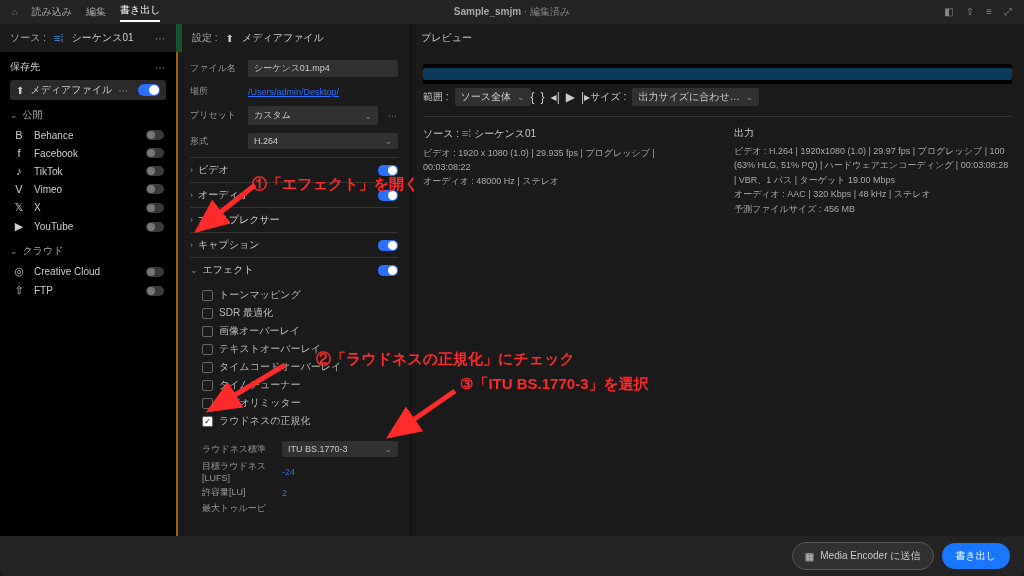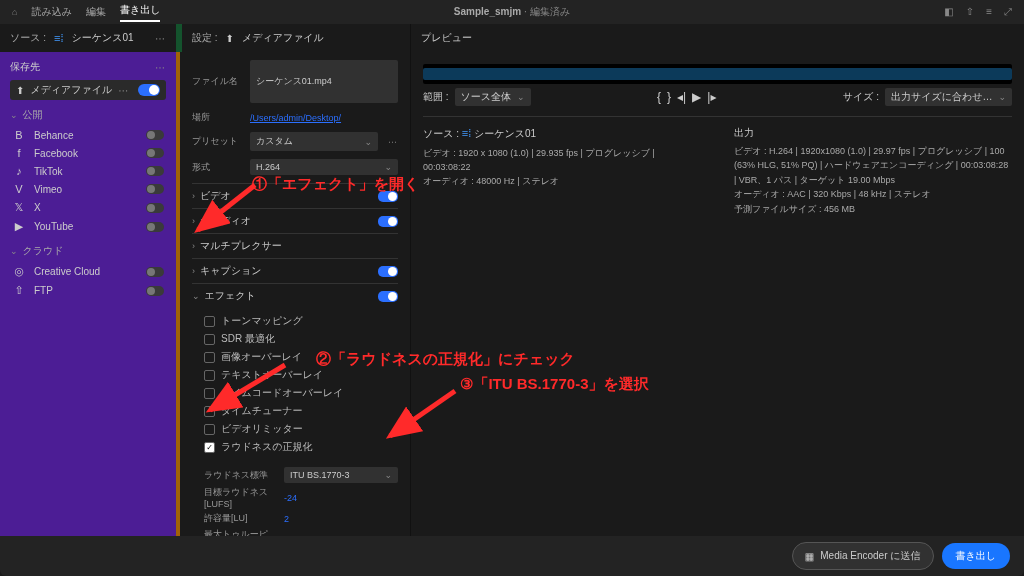--- a/index.html
+++ b/index.html
@@ -8,35 +8,35 @@
 .topbar .tab { color:#aaa; font-size:10px; cursor:pointer; }
 .topbar .tab.active { color:#fff; border-bottom:2px solid #fff; padding-bottom:3px; }
 .topbar .title { position:absolute; left:50%; transform:translateX(-50%); color:#888; font-size:10px; }
 .topbar .title b { color:#aaa; }
 .topbar .right { margin-left:auto; display:flex; gap:12px; color:#888; }
 .topbar .right span { cursor:pointer; }
 .sub { height:28px; display:flex; align-items:center; padding:0 10px; gap:8px; font-size:10px; color:#ccc; }
 .sub .lbl { color:#aaa; }
 .icon-seq { color:#429bff; font-size:11px; }
 .body { display:flex; height:484px; }
-.left { width:176px; background:#4c1d95; padding:8px 10px; }
+.left { width:176px; background:#000000; padding:8px 10px; }
 .sec-hdr { display:flex; justify-content:space-between; align-items:center; font-size:10px; color:#ccc; margin-bottom:6px; }
 .mfile { display:flex; align-items:center; gap:6px; background:#2a2a2a; padding:3px 6px; border-radius:3px; font-size:10px; margin-bottom:8px; }
 .toggle { width:22px; height:12px; background:#2b6fff; border-radius:6px; position:relative; margin-left:auto; }
 .toggle:after { content:""; position:absolute; right:1px; top:1px; width:10px; height:10px; background:#fff; border-radius:50%; }
 .grp { margin-top:8px; }
 .grp-h { display:flex; align-items:center; gap:5px; color:#aaa; font-size:10px; margin:4px 0; }
 .dest-item { display:flex; align-items:center; gap:8px; padding:3px 2px; font-size:10px; color:#ccc; }
 .dest-item .ic { width:14px; text-align:center; font-size:11px; }
 .dest-item .tog { margin-left:auto; width:18px; height:10px; background:#3a3a3a; border-radius:5px; position:relative; }
 .dest-item .tog:after { content:""; position:absolute; left:1px; top:1px; width:8px; height:8px; background:#777; border-radius:50%; }
-.mid { width:234px; background:#1a1a1a; padding:8px 12px; overflow:hidden; border-left:4px solid #a16207; }
+.mid { width:234px; background:#1a1a1a; padding:8px 12px; overflow:hidden; border-left:2px solid #a16207; }
 .frow { display:flex; align-items:center; gap:10px; margin-bottom:8px; font-size:9px; }
 .frow .fl { width:48px; color:#999; }
-.finput { flex:1; background:#313131; padding:15px 6px; border-radius:2px; color:#ccc; }
+.finput { flex:1; background:#313131; padding:2px 6px; border-radius:2px; color:#ccc; }
 .flink { color:#2b6fff; text-decoration:underline; }
 .fselect { flex:1; background:#313131; padding:3px 6px; border-radius:2px; display:flex; justify-content:space-between; align-items:center; color:#ccc; }
 .section { display:flex; align-items:center; justify-content:space-between; padding:5px 0; border-top:1px solid #333; font-size:10px; }
 .section .sh { display:flex; align-items:center; gap:5px; color:#ccc; }
 .chev { font-size:9px; color:#888; }
 .toggle-s { width:20px; height:11px; background:#2b6fff; border-radius:5px; position:relative; }
 .toggle-s:after { content:""; position:absolute; right:1px; top:1px; width:9px; height:9px; background:#fff; border-radius:50%; }
 .eff-body { padding:4px 0 4px 12px; }
 .ck-row { display:flex; align-items:center; gap:6px; padding:2px 0; font-size:10px; color:#bbb; }
 .ck { width:11px; height:11px; border:1px solid #666; border-radius:2px; display:flex; align-items:center; justify-content:center; font-size:8px; }
@@ -49,21 +49,21 @@
 .preview { width:100%; height:320px; background:#000; border-radius:2px; position:relative; overflow:hidden; }
 .sky { position:absolute; inset:0 0 55% 0; background:linear-gradient(#cdd9dc,#bfcdd3); }
 .sea { position:absolute; top:45%; left:0; right:0; height:35%; background:linear-gradient(#8fb3c2,#7ea4b1); }
 .land { position:absolute; top:44%; left:0; right:0; height:5%; background:#5d6b4f; border-radius:5px 40px 10px 5px; }
 .land2 { position:absolute; top:41%; right:3%; width:36%; height:7%; background:#627659; border-radius:15px 10px 10px 15px; }
 .beach { position:absolute; bottom:0; left:0; right:0; height:25%; background:linear-gradient(#b9a888,#9f9172); }
 .tc-l { position:absolute; bottom:4px; left:8px; color:#2b6fff; font-size:10px; }
 .tc-r { position:absolute; bottom:4px; right:8px; color:#fff; font-size:10px; }
 .scrub { height:20px; margin-top:4px; background:#000; border-radius:2px; position:relative; }
 .scrub .clip { position:absolute; left:0; right:0; top:4px; height:12px; background:#0c3a5a; border-radius:2px; }
-.pc-row { display:flex; justify-content:space-between; align-items:center; margin-top:4px; font-size:10px; }
+.pc-row { display:flex; justify-content:flex-start; align-items:center; margin-top:4px; font-size:10px; }
 .pc-row .sel { background:#313131; padding:2px 6px; border-radius:2px; display:flex; gap:6px; align-items:center; }
 .pc-row .ctrls { display:flex; gap:6px; font-size:12px; }
 .info { margin-top:10px; display:flex; gap:40px; font-size:9px; color:#aaa; line-height:1.6; border-top:1px solid #333; padding-top:8px; }
 .info h5 { font-size:10px; color:#ccc; font-weight:normal; margin-bottom:3px; }
 .footer { position:absolute; bottom:0; left:0; right:0; height:40px; background:#232323; display:flex; align-items:center; justify-content:flex-end; padding:0 14px; gap:8px; border-radius:0 0 6px 6px; }
 .btn-sec { background:#313131; padding:6px 12px; border-radius:14px; font-size:10px; display:flex; gap:6px; align-items:center; border:1px solid #555; }
 .btn-pri { background:#1976ff; padding:6px 14px; border-radius:14px; font-size:10px; color:#fff; }
 .anno { position:absolute; color:#ff2a2a; font-weight:bold; font-size:15px; pointer-events:none; z-index:50; white-space:nowrap; }
 .arrow { position:absolute; pointer-events:none; z-index:49; }
 .dots { color:#888; letter-spacing:1px; }

